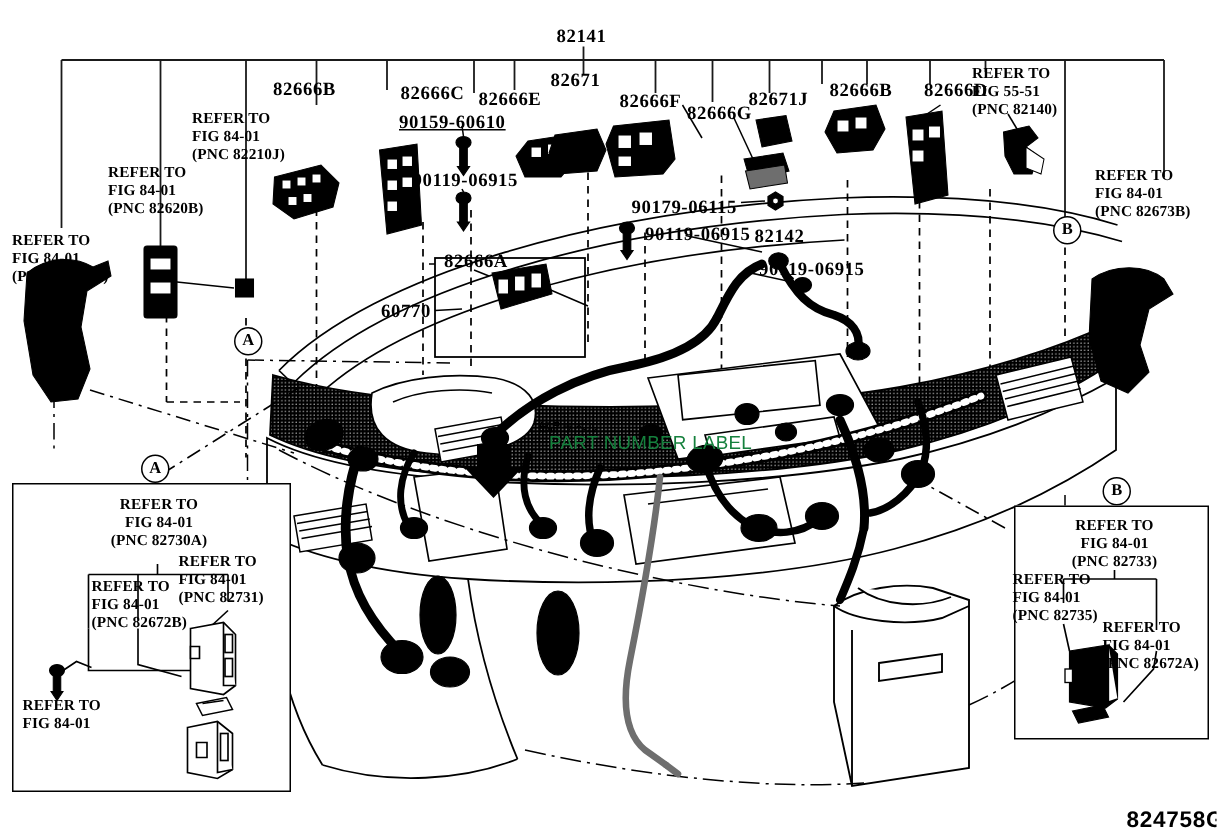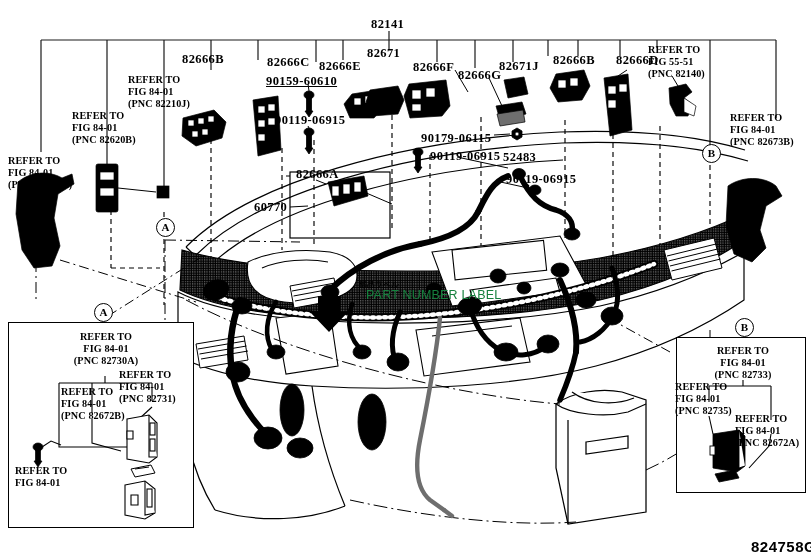--- a/index.html
+++ b/index.html
@@ -409,21 +409,21 @@
 (PNC 82140)</div>
   <div class="lbl ref" style="left:730px;top:112px;width:100px;">REFER TO
 FIG 84-01
 (PNC 82673B)</div>
 
   <div class="lbl pn" style="left:266px;top:74px;text-decoration:underline;">90159-60610</div>
   <div class="lbl pn" style="left:275px;top:113px;">90119-06915</div>
   <div class="lbl pn" style="left:421px;top:131px;">90179-06115</div>
   <div class="lbl pn" style="left:430px;top:149px;">90119-06915</div>
   <div class="lbl pn" style="left:506px;top:172px;">90119-06915</div>
-  <div class="lbl pn" style="left:503px;top:150px;">52483</div>
+  <div class="lbl pn" style="left:503px;top:150px;">82142</div>
   <div class="lbl pn" style="left:296px;top:167px;">82666A</div>
   <div class="lbl pn" style="left:254px;top:200px;">60770</div>
 
   <div class="jp" style="left:359px;top:280px;">部品ラベル</div>
   <div class="pnl" style="left:366px;top:288px;">PART NUMBER LABEL</div>
 
   <div class="circmark" style="left:156px;top:218px;">A</div>
   <div class="circmark" style="left:702px;top:144px;">B</div>
 
   <div class="circmark" style="left:94px;top:303px;">A</div>

